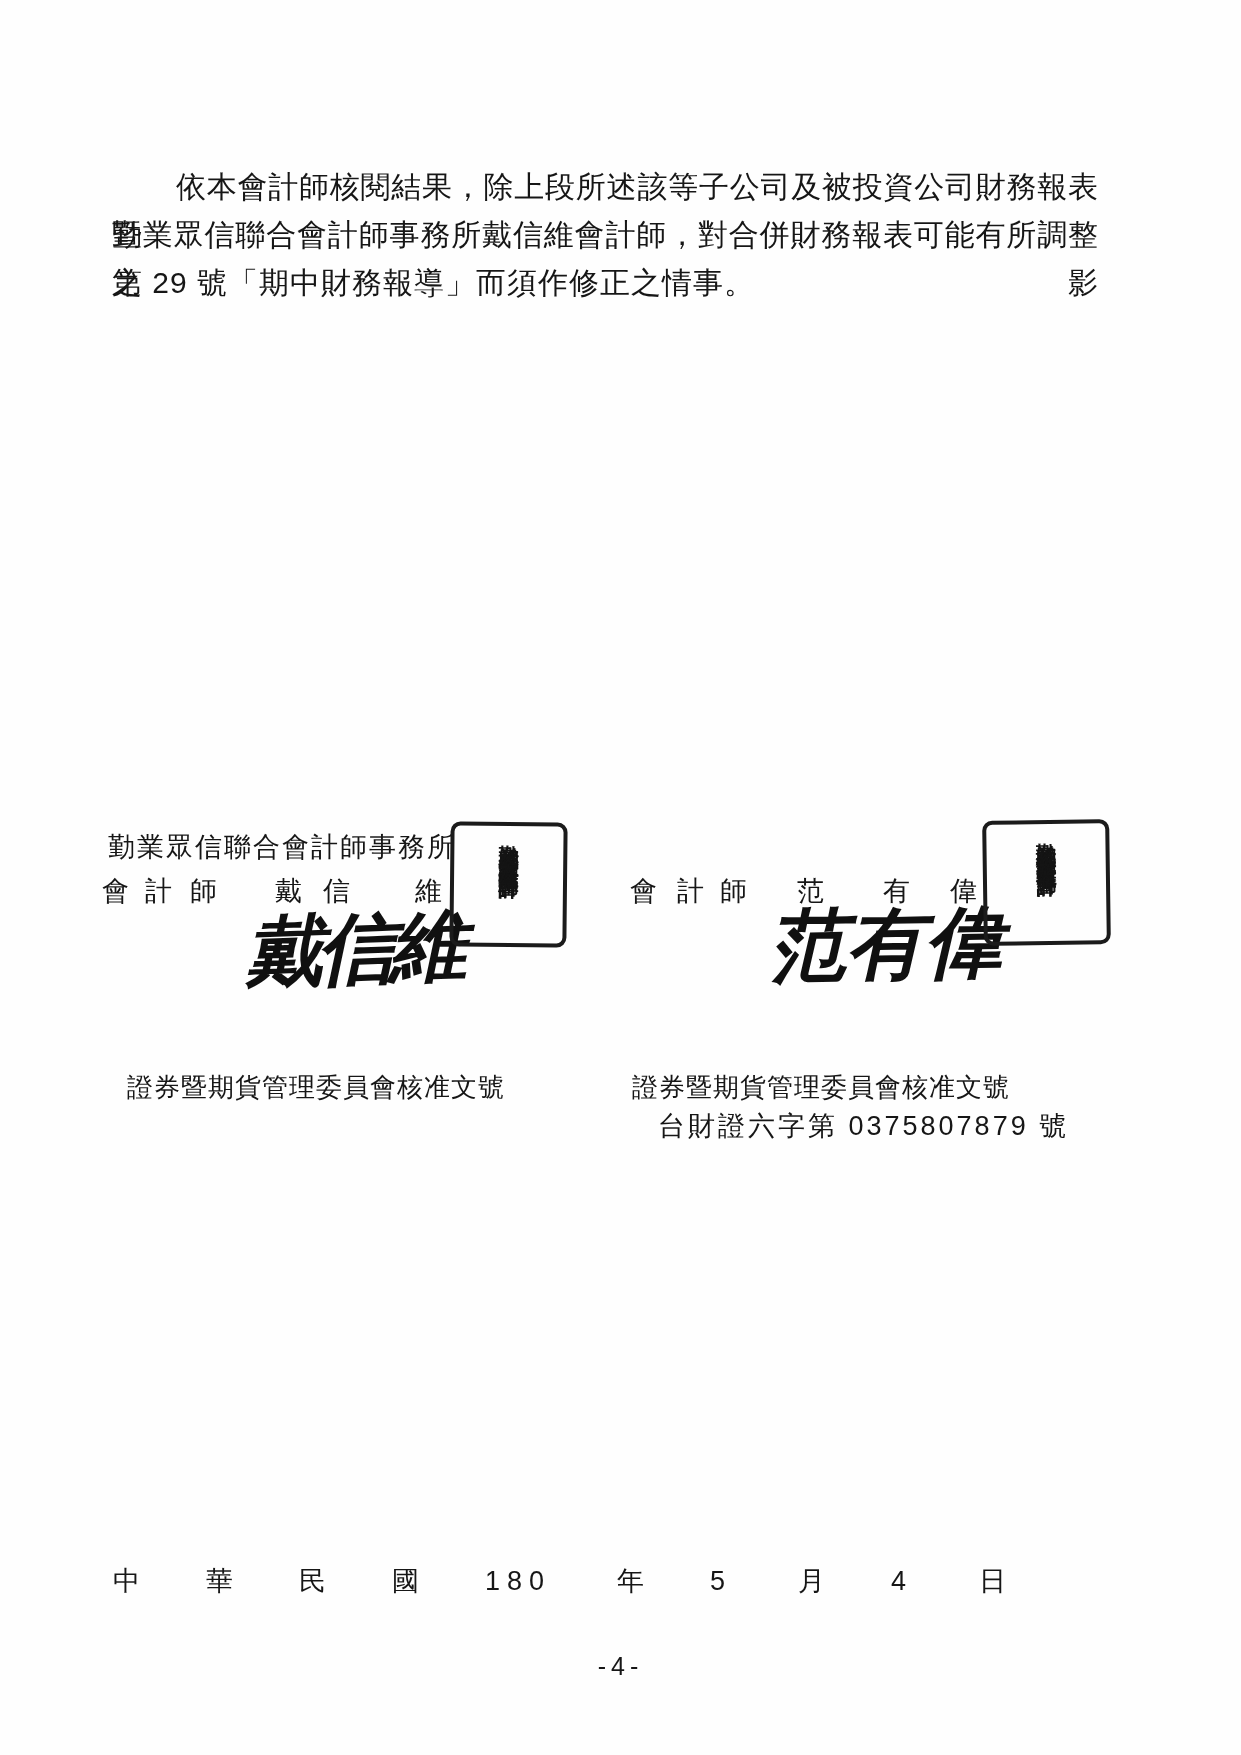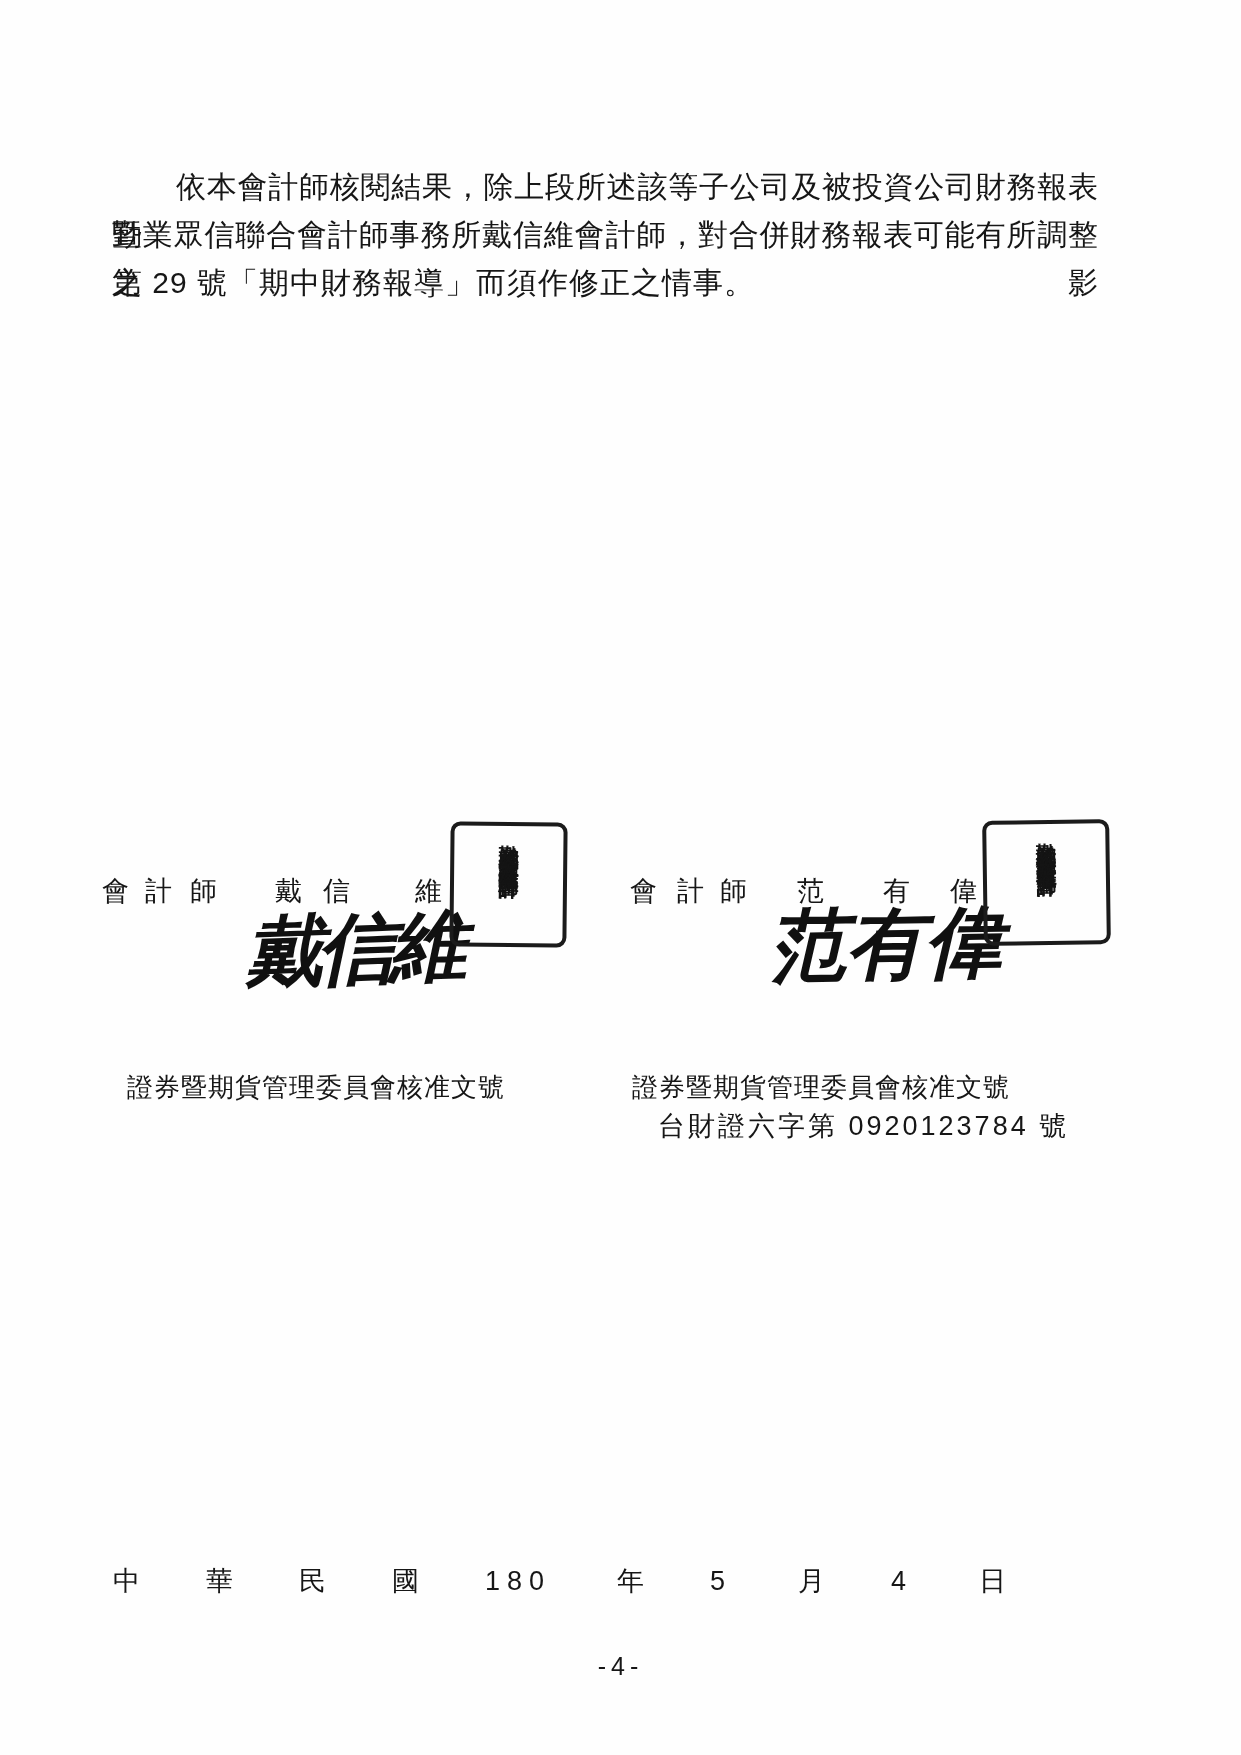--- a/index.html
+++ b/index.html
@@ -67,20 +67,21 @@
 <body>
 
 <div class="paper">
 
   <div class="para">
     <div class="line indent">依本會計師核閱結果，除上段所述該等子公司及被投資公司財務報表暨</div>
     <div class="line">勤業眾信聯合會計師事務所戴信維會計師，對合併財務報表可能有所調整之影</div>
     <div class="line last">第 29 號「期中財務報導」而須作修正之情事。</div>
   </div>
 
+  <div class="firm-name">勤業眾信聯合會計師事務所</div>
 
   <div class="acct-row side-left">
     <span class="t1">會</span>
     <span class="t2">計</span>
     <span class="t3">師</span>
     <span class="n1">戴</span>
     <span class="n2">信</span>
     <span class="n3">維</span>
   </div>
 
@@ -98,21 +99,21 @@
 
   <div class="seal side-left">
     <div class="seal-inner">勤業眾信聯合會計師事務所戴信維會計師</div>
   </div>
   <div class="seal side-right">
     <div class="seal-inner">勤業眾信聯合會計師事務所范有偉會計師</div>
   </div>
 
   <div class="appr appr-l1 side-left">證券暨期貨管理委員會核准文號</div>
   <div class="appr appr-l1 side-right">證券暨期貨管理委員會核准文號</div>
-  <div class="appr appr-l2 side-right">台財證六字第 0920123784 號</div>
+  <div class="appr appr-l2 side-right">台財證六字第 0375807879 號</div>
 
   <div class="date-row">
     <span>中</span>
     <span>華</span>
     <span>民</span>
     <span>國</span>
     <span class="num">180</span>
     <span>年</span>
     <span class="num">5</span>
     <span>月</span>

